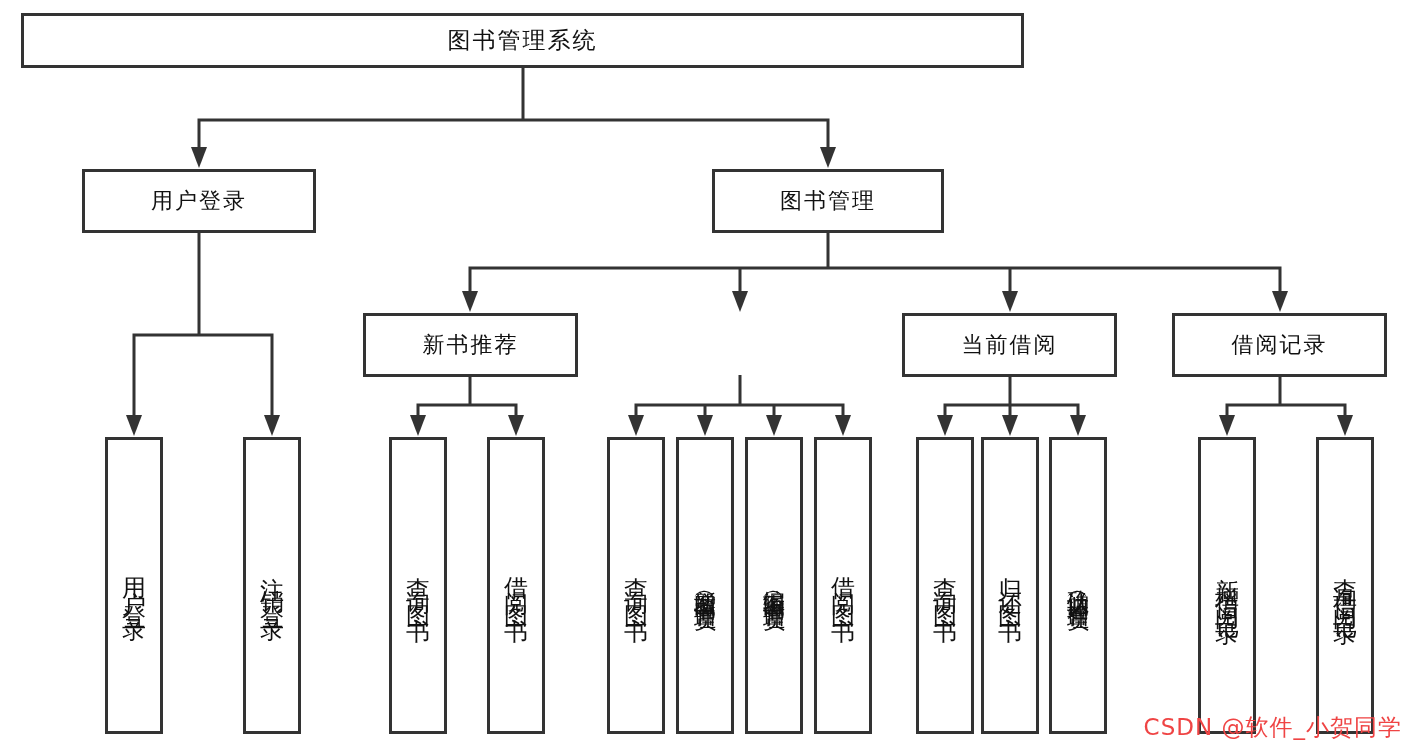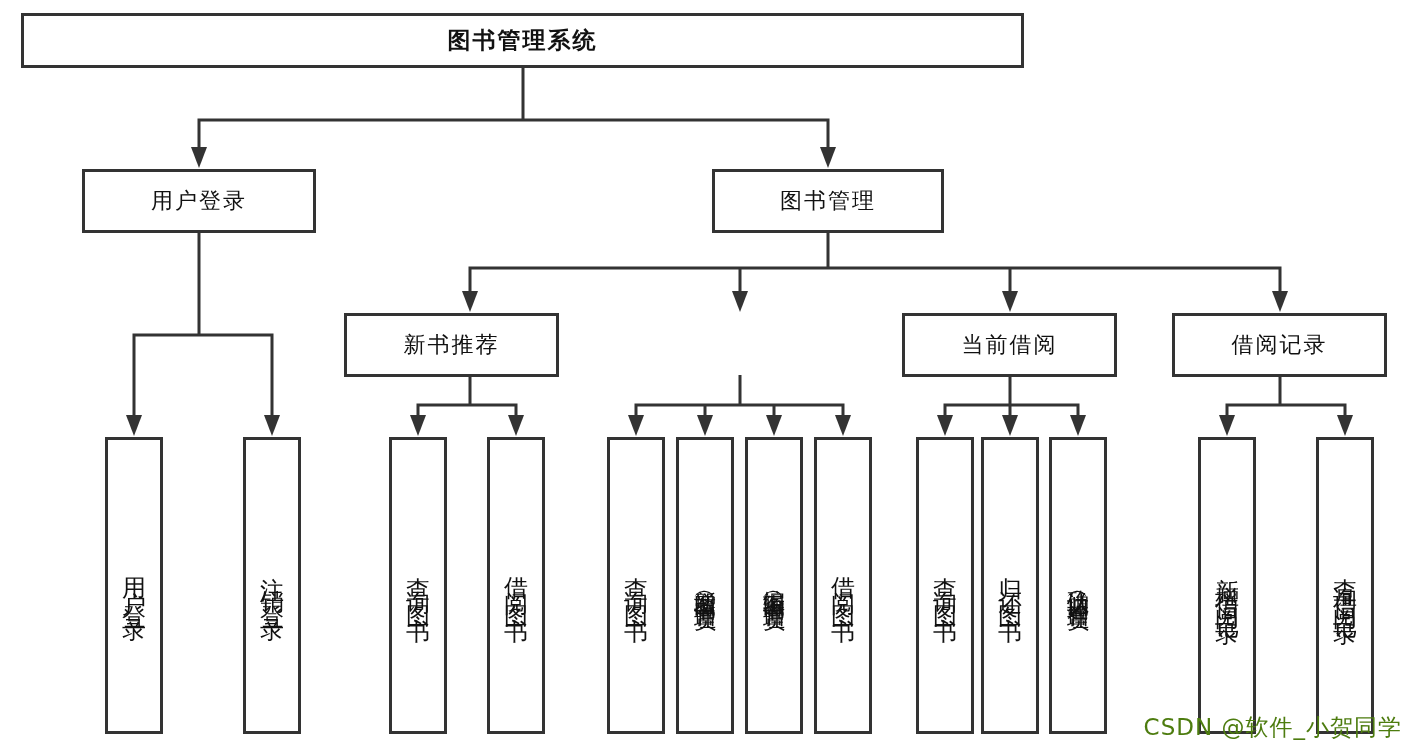--- a/index.html
+++ b/index.html
@@ -18,39 +18,39 @@
     border: 3px solid #333333;
     background: #ffffff;
     display: flex;
     align-items: center;
     justify-content: center;
     color: #111111;
     font-size: 22px;
     letter-spacing: 2px;
     white-space: nowrap;
   }
-  .node--root { font-size: 23px; font-weight: bold; }
+  .node--root { font-size: 23px; }
   .leaf {
     writing-mode: vertical-rl;
     text-orientation: mixed;
     font-size: 24px;
     letter-spacing: 14px;
     white-space: normal;
   }
   .leaf--tight {
     font-size: 22px;
     letter-spacing: 3px;
   }
   .watermark {
     position: absolute;
     right: 3px;
     top: 712px;
     font-size: 23px;
     letter-spacing: 1px;
-    color: #4d7c0f;
+    color: #ef4444;
     z-index: 10;
   }
 </style>
 </head>
 <body>
 
 <div class="stage">
 
   <svg class="wires" width="1405" height="747" viewBox="0 0 1405 747" fill="none" stroke="#333333" stroke-width="3">
 
@@ -86,21 +86,21 @@
     <path d="M1280 375 V405 M1227 420 V405 H1345 V420"></path>
     <polygon fill="#333333" stroke="none" points="1227,436 1219,415 1235,415"></polygon>
     <polygon fill="#333333" stroke="none" points="1345,436 1337,415 1353,415"></polygon>
   </svg>
 
   <div class="node node--root" style="left:21px; top:13px; width:1003px; height:55px;">图书管理系统</div>
 
   <div class="node" style="left:82px; top:169px; width:234px; height:64px;">用户登录</div>
   <div class="node" style="left:712px; top:169px; width:232px; height:64px;font-family:Liberation Serif, serif;">图书管理</div>
 
-  <div class="node" style="left:344px; top:313px; width:215px; height:64px;">新书推荐</div>
+  <div class="node" style="left:363px; top:313px; width:215px; height:64px;">新书推荐</div>
   <div class="node" style="left:902px; top:313px; width:215px; height:64px;">当前借阅</div>
   <div class="node" style="left:1172px; top:313px; width:215px; height:64px;">借阅记录</div>
 
   <div class="node leaf" style="left:105px; top:437px; width:58px; height:297px;">用户登录</div>
   <div class="node leaf" style="left:243px; top:437px; width:58px; height:297px;">注销登录</div>
 
   <div class="node leaf" style="left:389px; top:437px; width:58px; height:297px;">查询图书</div>
   <div class="node leaf" style="left:487px; top:437px; width:58px; height:297px;">借阅图书</div>
 
   <div class="node leaf" style="left:607px; top:437px; width:58px; height:297px;">查询图书</div>

